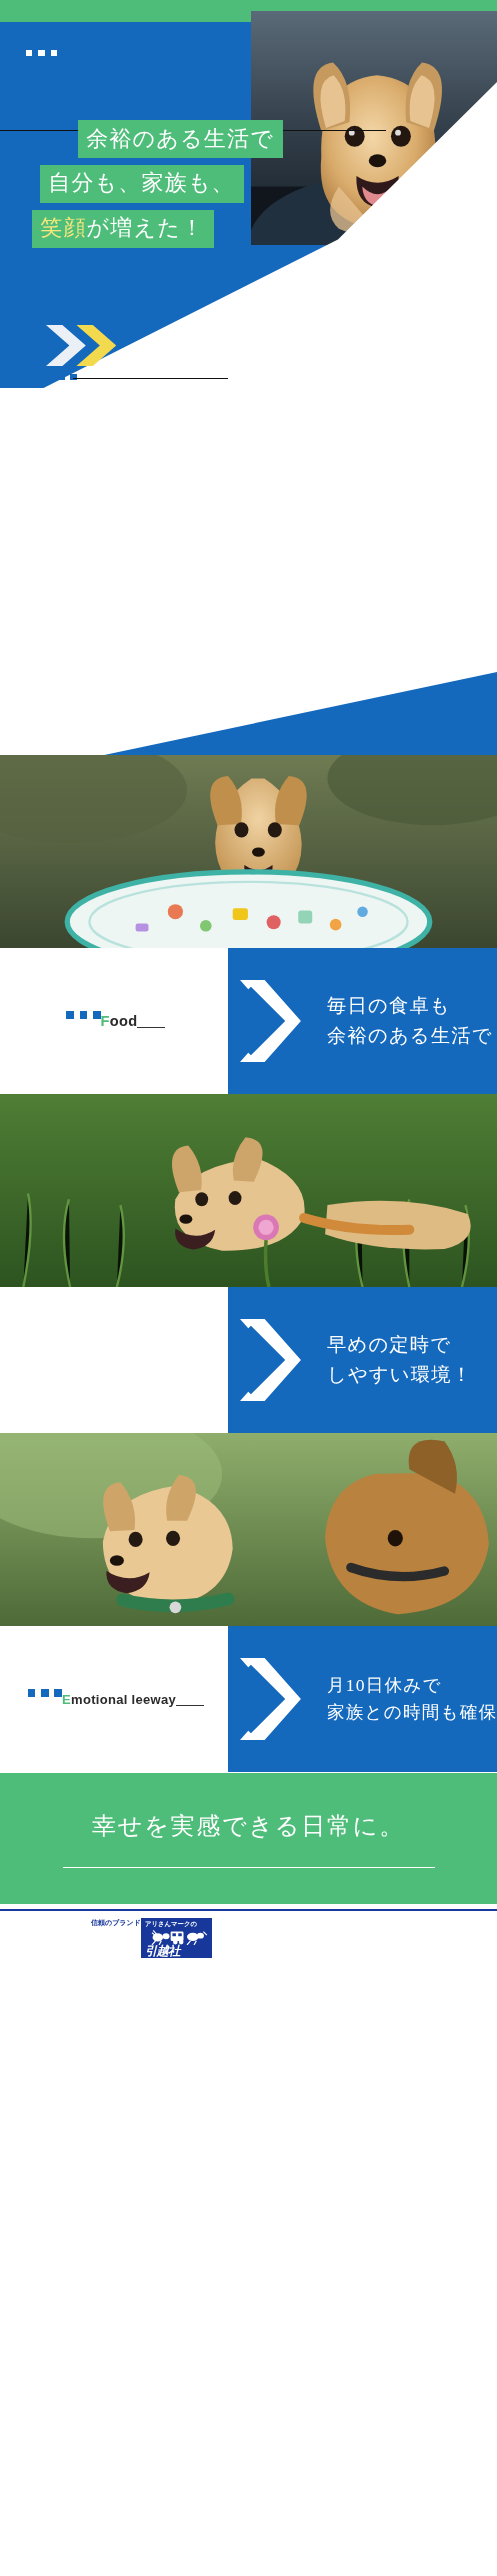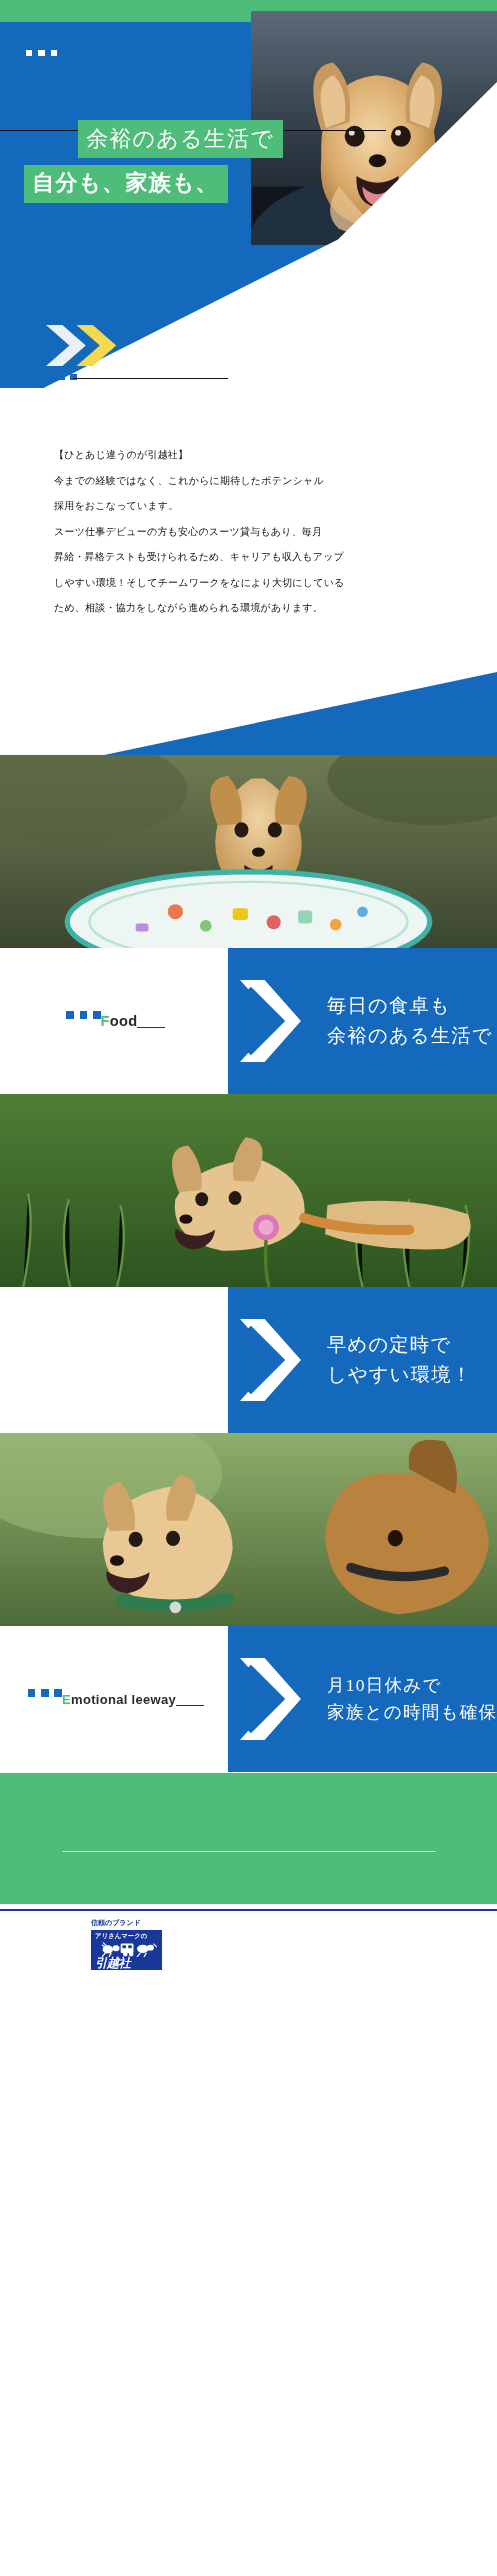--- a/index.html
+++ b/index.html
@@ -37,21 +37,21 @@
   .hero-rule { position:absolute; left:0; top:130px; width:386px; height:1.2px; background:#111; }
 
   
   .headline { position:absolute; left:0; top:120px; width:497px; }
   .hl-line { display:inline-block; background:#4fbd7a; color:#ffffff;
              font-family:"Liberation Serif","DejaVu Serif",serif;
              font-size:22px; line-height:1; letter-spacing:1.2px;
              padding:7.6px 9.4px 8.8px 8.2px; white-space:nowrap; }
   .hl-row { margin-bottom:6.4px; }
   .hl-row-1 { margin-left:78px; }
-  .hl-row-2 { margin-left:24px;font-weight:bold; }
+  .hl-row-2 { margin-left:40px; }
   .hl-row-3 { margin-left:32px; }
   .hl-accent { color:#f7e77d; }
 
   
   .hero-chev { position:absolute; left:46px; top:325px; width:79px; height:41px; }
   .hero-chev svg { display:block; }
   .hero-sq { position:absolute; left:47px; top:374px; display:flex; gap:5.3px; }
   .hero-sq span { width:6.4px; height:6.4px; background:#1569bd; display:block; }
   .hero-hr { position:absolute; left:73px; top:378px; width:155px; height:0.6px; background:#111; }
 
@@ -89,21 +89,21 @@
   .closer { position:absolute; left:0; width:497px; height:132px; background:#4fbd7a;
             display:flex; flex-direction:column; align-items:center; justify-content:center; }
   .closer .ctext { color:#fff; font-family:"Liberation Serif","DejaVu Serif",serif;
                    font-size:24px; letter-spacing:1.8px; white-space:nowrap; }
   .closer .cline { width:372px; height:1.2px; background:#fff; margin-top:24.6px; }
 
   
   .footer { position:absolute; left:0; width:497px; height:76px; background:#fff; }
   .footer .frule { position:absolute; left:0; top:4.7px; width:497px; height:2.3px; background:#17379b; }
   .footer .logo { position:absolute; left:91px; top:14px; display:flex; align-items:flex-end; gap:3.5px; }
-  .footer .logo-col { display:flex; flex-direction:column; align-items:flex-start; }
+  .footer .logo-col { display:flex; flex-direction:row; align-items:flex-start; }
   .footer .brandline { font-size:7px; font-weight:bold; color:#17379b; letter-spacing:0px;
                        margin-bottom:1.8px; }
   .footer .logobox { background:#17379b; padding:1.8px 4.1px 1.2px 4.1px; }
   .footer .logotop { color:#fff; font-size:6.4px; font-weight:bold; letter-spacing:0; line-height:1.25; }
   .footer .logoant { display:block; }
   .footer .logomain { color:#fff; font-size:12.3px; font-weight:bold; font-style:italic;
                       letter-spacing:-0.6px; line-height:1; margin-top:-0.6px; }
 </style>
 </head>
 <body>
@@ -158,45 +158,39 @@
     </div>
     <div class="hero-rule"></div>
 
     <div class="headline">
       <div class="hl-row hl-row-1">
         <span class="hl-line">余裕のある生活で</span>
       </div>
       <div class="hl-row hl-row-2">
         <span class="hl-line">自分も、家族も、</span>
       </div>
+      <div class="hl-row hl-row-3">
+        <span class="hl-line"><span class="hl-accent">笑顔</span><span>が増えた！</span></span>
+      </div>
     </div>
 
     <div class="hero-chev">
       <svg width="79" height="41" viewBox="0 0 135 70">
         <path d="M0 0 L40 35 L0 70 L28 70 L68 35 L28 0 Z" fill="#eaf0f6"></path>
         <path d="M52 0 L92 35 L52 70 L80 70 L120 35 L80 0 Z" fill="#f2d94e"></path>
       </svg>
     </div>
     <div class="hero-sq">
       <span></span>
       <span></span>
       <span></span>
     </div>
     <div class="hero-hr"></div>
   </section>
 
-  <section class="copy">
-    <p>【ひとあじ違うのが引越社】</p>
-    <p>今までの経験ではなく、これからに期待したポテンシャル</p>
-    <p>採用をおこなっています。</p>
-    <p>スーツ仕事デビューの方も安心のスーツ貸与もあり、毎月</p>
-    <p>昇給・昇格テストも受けられるため、キャリアも収入もアップ</p>
-    <p>しやすい環境！そしてチームワークをなにより大切にしている</p>
-    <p>ため、相談・協力をしながら進められる環境があります。</p>
-  </section>
 
   <div class="wedge" style="top:672px;">
     <div class="tri"></div>
   </div>
 
   <div class="photo-strip" style="top:755px;height:193px;">
     <svg viewBox="0 0 850 330" preserveAspectRatio="xMidYMid slice">
       <defs>
         <linearGradient id="g1" x1="0" y1="0" x2="0" y2="1">
           <stop offset="0%" stop-color="#6e7b52"></stop>
@@ -352,20 +346,21 @@
         </svg>
       </div>
       <div class="rtext">
         <div style="font-size:17.6px;">月10日休みで</div>
         <div style="font-size:17.6px;">家族との時間も確保！</div>
       </div>
     </div>
   </div>
 
   <section class="closer" style="top:1773px;">
+    <div class="ctext">幸せを実感できる日常に。</div>
     <div class="cline"></div>
   </section>
 
   <footer class="footer" style="top:1904px;">
     <div class="frule"></div>
     <div class="logo">
       <div class="logo-col">
         <div class="brandline">信頼のブランド</div>
         <div class="logobox">
           <div class="logotop">アリさんマークの</div>

